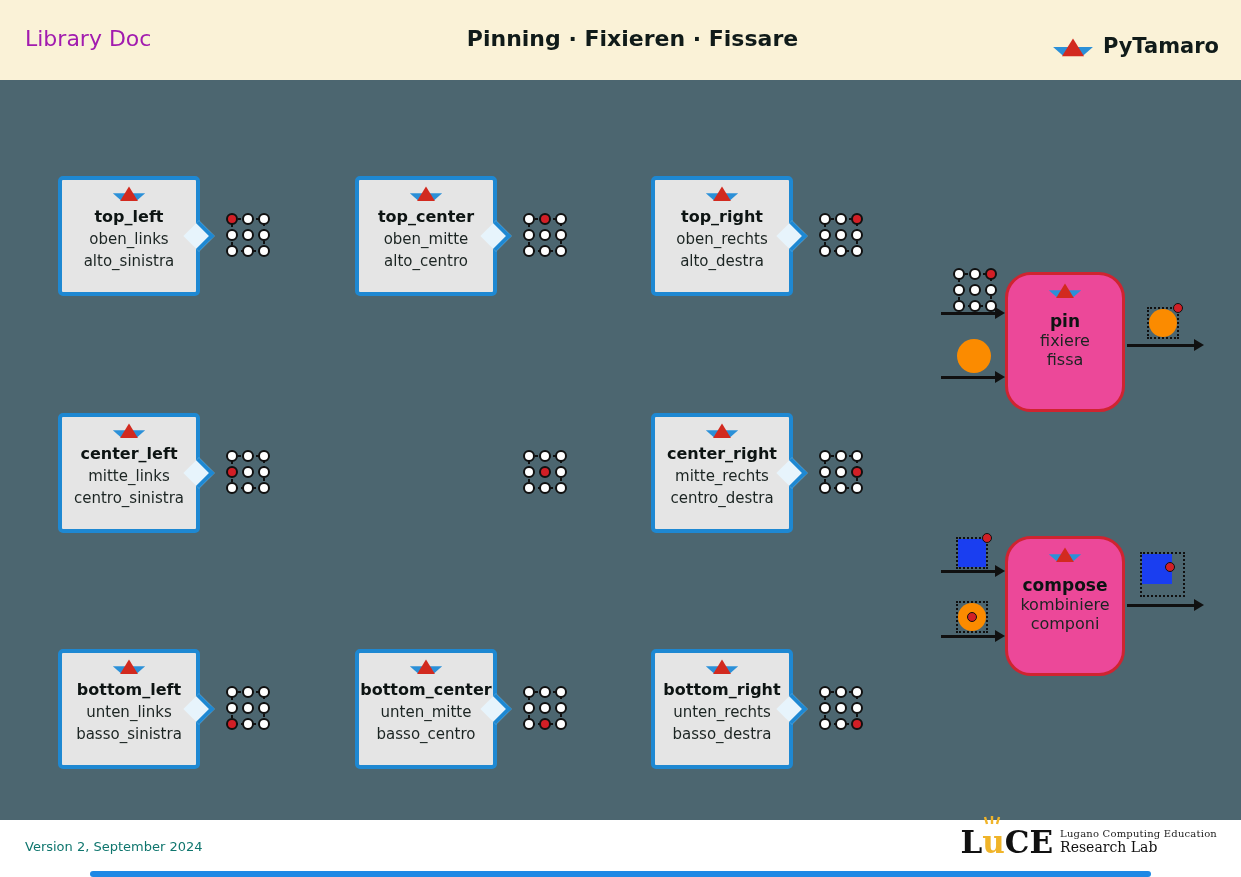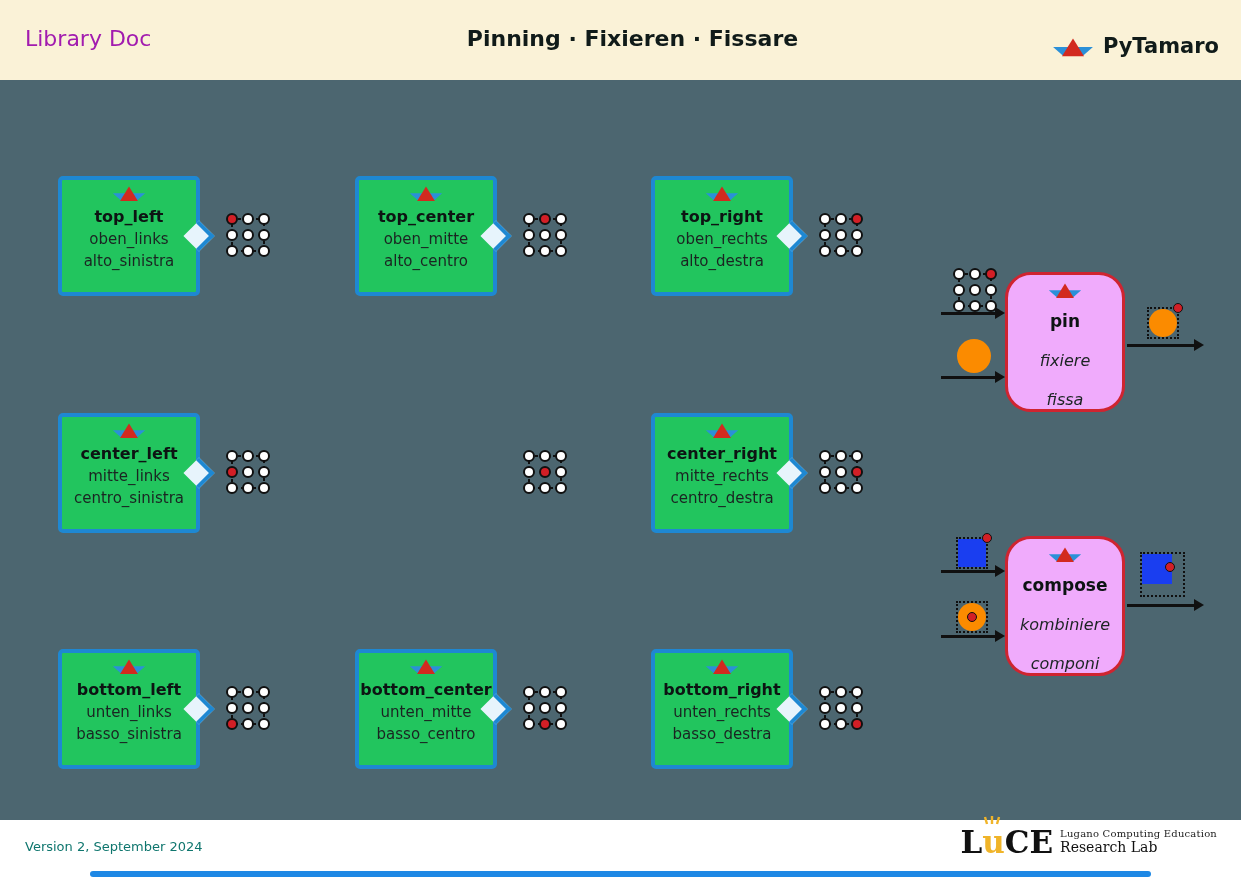--- a/index.html
+++ b/index.html
@@ -5,35 +5,35 @@
   html,body{margin:0;padding:0;background:#9aa4a8;}
   .page{position:relative;width:1241px;height:877px;background:#4c6670;overflow:hidden;
         font-family:"DejaVu Sans","Liberation Sans",sans-serif;}
   
   .header{position:absolute;top:0;left:0;width:1241px;height:80px;background:#faf2d7;}
   .doc-type{position:absolute;left:25px;top:26px;font-size:22px;color:#a21caf;}
   .page-title{position:absolute;left:0;right:0;top:26px;text-align:center;font-size:22px;font-weight:bold;color:#101b19;padding-left:24px;}
   .brand{position:absolute;right:22px;top:24px;display:flex;align-items:center;gap:9px;margin-top:8px;}
   .brand-name{font-size:21px;font-weight:bold;color:#101b19;}
   
-  .card{position:absolute;width:142px;height:120px;background:#22c55e;border:4px solid #1e88d2;
+  .card{position:absolute;width:142px;height:120px;background:#e5e5e5;border:4px solid #1e88d2;
         border-radius:5px;box-sizing:border-box;text-align:center;}
   .tail{position:absolute;right:-14px;top:50%;width:18px;height:18px;margin-top:-11px;background:#e7f4fc;
         border-top:4px solid #1e88d2;border-right:4px solid #1e88d2;transform:rotate(45deg);}
   .boat{display:block;margin-top:6px;}
   .boat svg{display:block;margin:0 auto;}
   .c-title{font-size:16px;font-weight:bold;margin-top:3px;color:#0d1413;white-space:nowrap;}
   .c-sub{font-size:15px;margin-top:4px;color:#1b2422;white-space:nowrap;}
   .pingrid{position:absolute;width:44px;height:44px;}
   
-  .fnbox{position:absolute;width:120px;height:140px;background:#f0abfc;border:3.5px solid #cf2430;
+  .fnbox{position:absolute;width:120px;height:140px;background:#ec4899;border:3.5px solid #cf2430;
          border-radius:26px;box-sizing:border-box;text-align:center;}
   .fnbox .boat{margin-top:8px;}
   .fn-name{font-size:17px;font-weight:bold;margin-top:10px;color:#0d1413;}
-  .fn-sub{font-size:16px;margin-top:20px;color:#1b2422;font-style:italic;}
+  .fn-sub{font-size:16px;margin-top:0;color:#1b2422;}
   
   .arrow{position:absolute;height:2.5px;background:#101010;}
   .arrow::after{content:"";position:absolute;right:-9px;top:50%;transform:translateY(-50%);
         border-left:10px solid #101010;border-top:6px solid transparent;border-bottom:6px solid transparent;}
   .dashbox{position:absolute;border:2px dotted #101010;box-sizing:border-box;}
   .reddot{position:absolute;width:10px;height:10px;border-radius:50%;background:#d21f26;
           border:1.5px solid #101010;box-sizing:border-box;z-index:5;}
   .fillcircle{position:absolute;inset:0;border-radius:50%;background:#fb8b00;}
   .fillsquare{position:absolute;inset:0;background:#1a3ef0;}
   .plain-circle{position:absolute;width:34px;height:34px;border-radius:50%;background:#fb8b00;}

